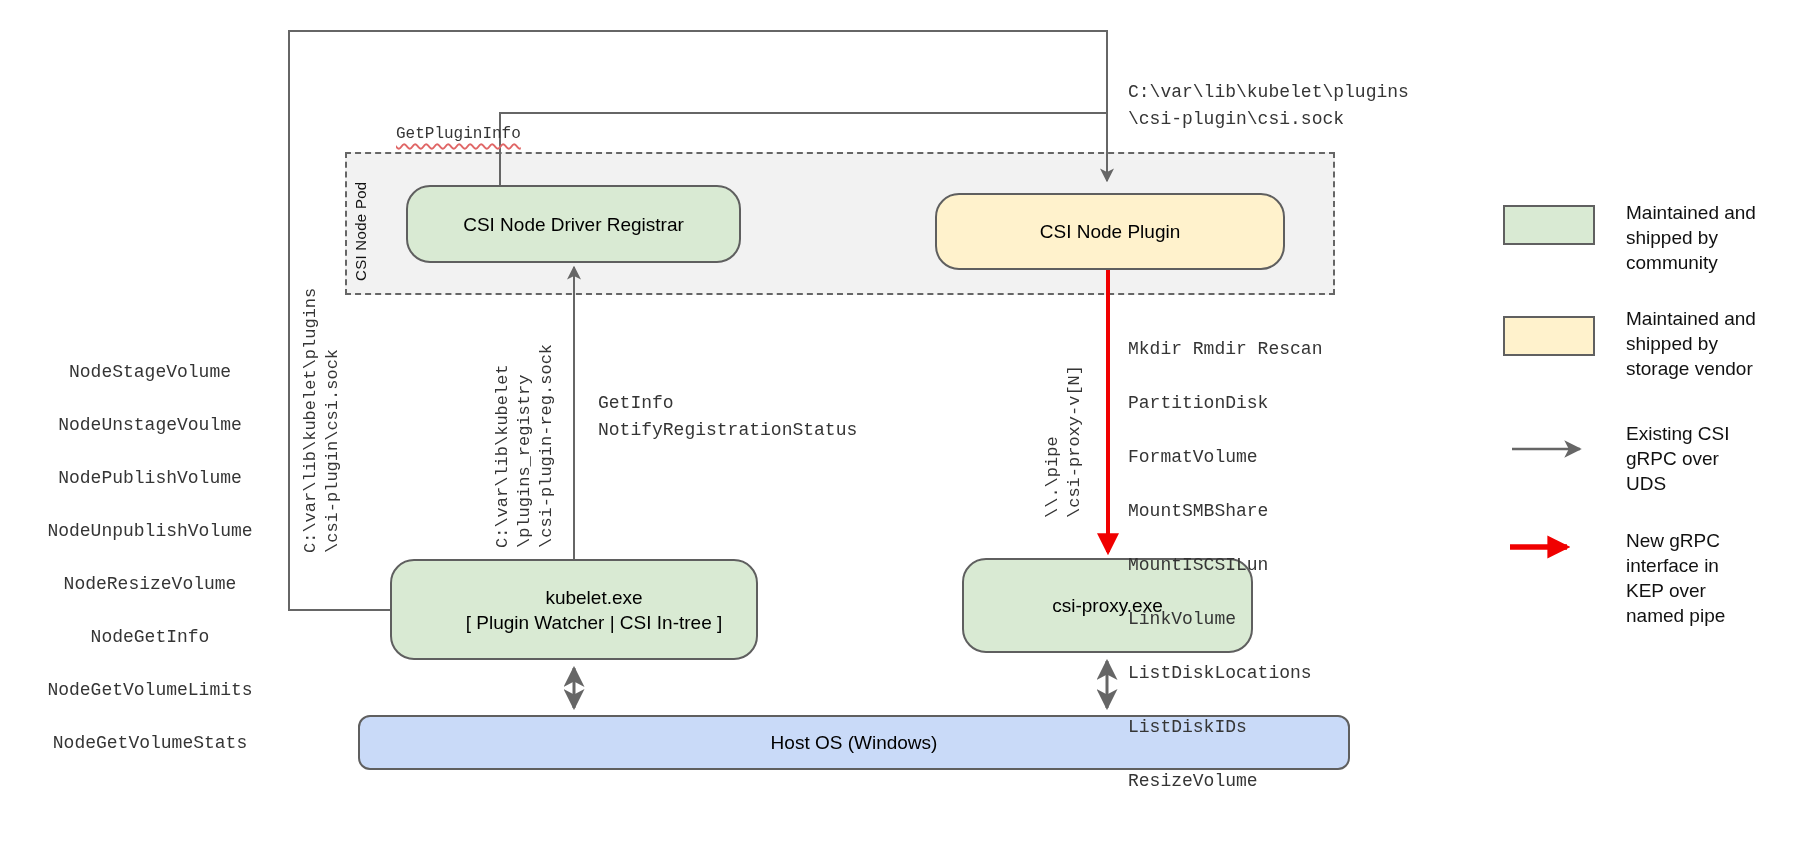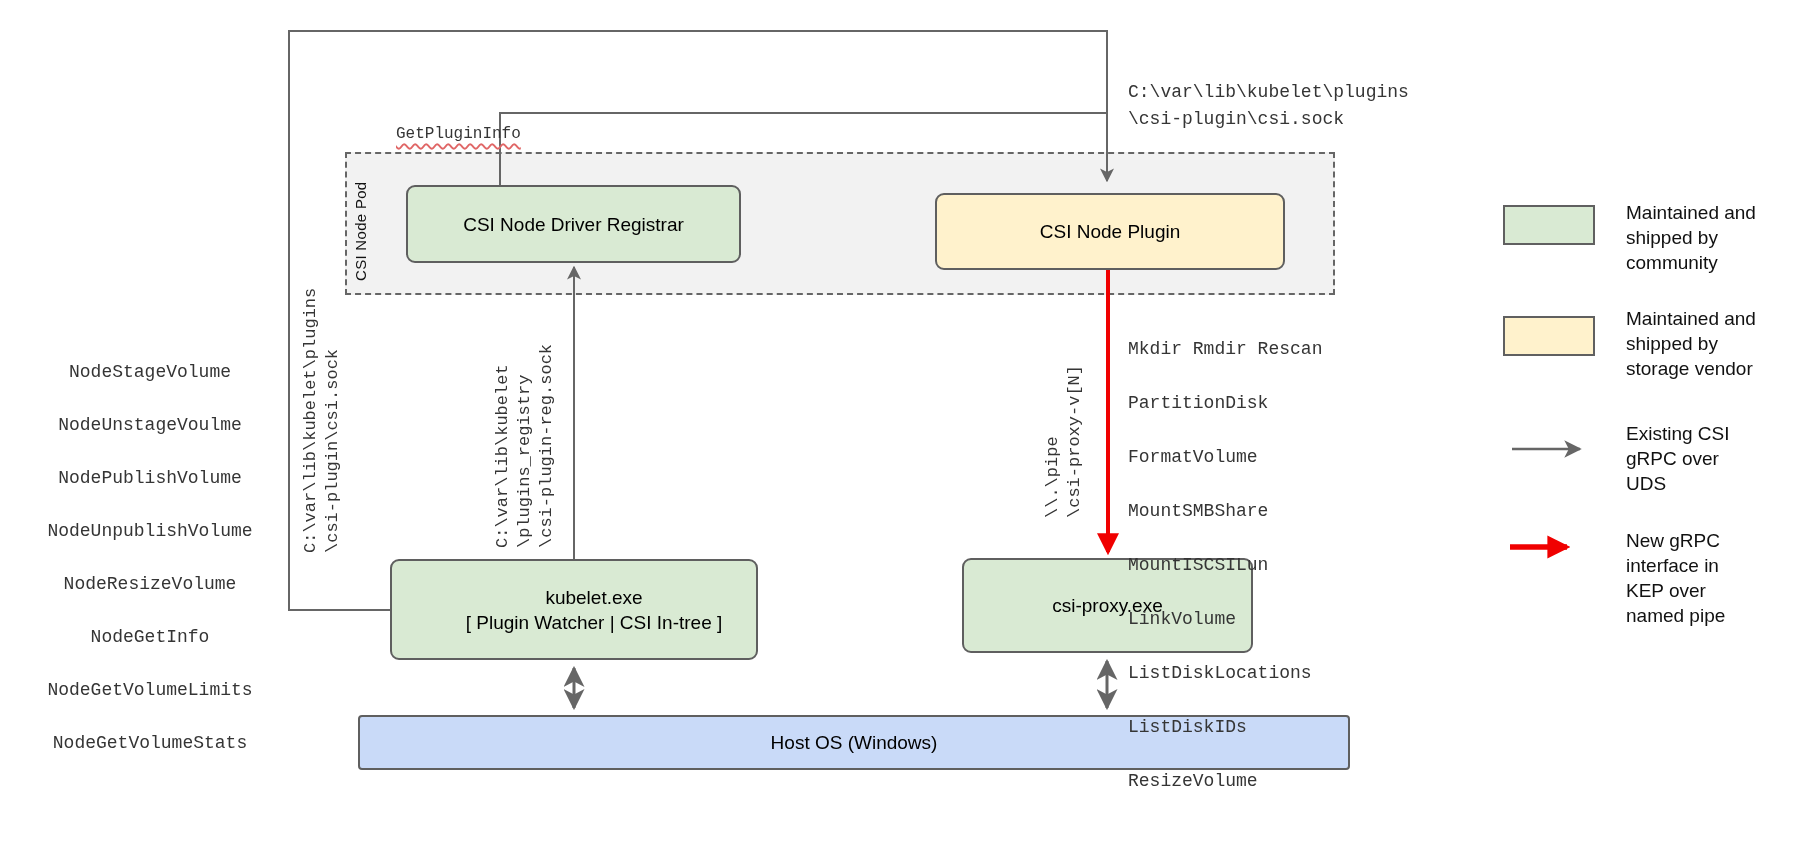--- a/index.html
+++ b/index.html
@@ -7,27 +7,27 @@
     position:relative;width:1818px;height:842px;background:#ffffff;overflow:hidden;
     font-family:"Liberation Sans",sans-serif;color:#000;
   }
   .abs{position:absolute;}
   svg.wires{position:absolute;left:0;top:0;pointer-events:none;}
   .pod{
     position:absolute;left:345px;top:152px;width:990px;height:143px;
     background:#f2f2f2;border:2px dashed #666666;box-sizing:border-box;
   }
   .box{
-    position:absolute;box-sizing:border-box;border:2px solid #5f5f5f;border-radius:9px;
+    position:absolute;box-sizing:border-box;border:2px solid #5f5f5f;border-radius:24px;
     display:flex;align-items:center;justify-content:center;text-align:center;
     font-size:19px;line-height:25px;color:#000;white-space:pre-line;
   }
   .box.green{background:#d9ead3;}
   .box.yellow{background:#fff2cc;}
-  .box.blue{background:#c9daf8;border-radius:4px;}
+  .box.blue{background:#c9daf8;border-radius:12px;}
   .mono{
     font-family:"Liberation Mono","DejaVu Sans Mono",monospace;
     color:#353535;font-size:18px;line-height:27px;white-space:pre-line;
   }
   .vlabel{
     position:absolute;transform:rotate(-90deg);transform-origin:0 0;
     white-space:pre;line-height:22px;font-size:17px;
   }
   .podlabel{
     position:absolute;transform:rotate(-90deg);transform-origin:0 0;
@@ -96,20 +96,22 @@
   <div class="abs mono" style="left:1128px;top:79px;">C:\var\lib\kubelet\plugins
 \csi-plugin\csi.sock</div>
 
   <div class="vlabel mono" style="left:300px;top:553px;">C:\var\lib\kubelet\plugins
 \csi-plugin\csi.sock</div>
 
   <div class="vlabel mono" style="left:492px;top:548px;">C:\var\lib\kubelet
 \plugins_registry
 \csi-plugin-reg.sock</div>
 
+  <div class="abs mono" style="left:598px;top:390px;">GetInfo
+NotifyRegistrationStatus</div>
 
   <div class="vlabel mono" style="left:1042px;top:518px;">\\.\pipe
 \csi-proxy-v[N]</div>
 
   <div class="rlist mono" style="left:30px;top:332px;width:240px;line-height:26.5px;">
     <div>NodeStageVolume</div>
     <div>NodeUnstageVoulme</div>
     <div>NodePublishVolume</div>
     <div>NodeUnpublishVolume</div>
     <div>NodeResizeVolume</div>

